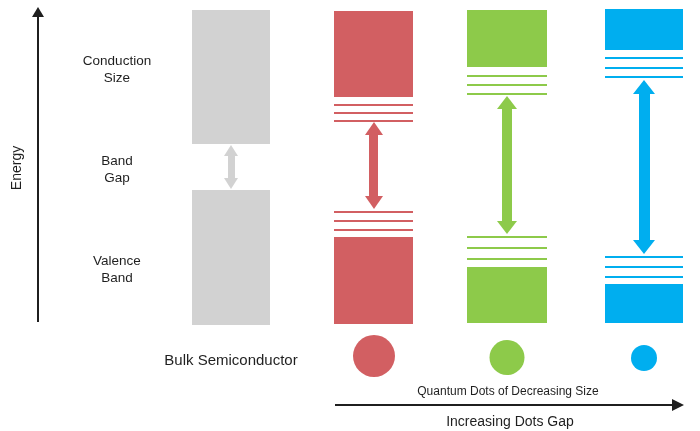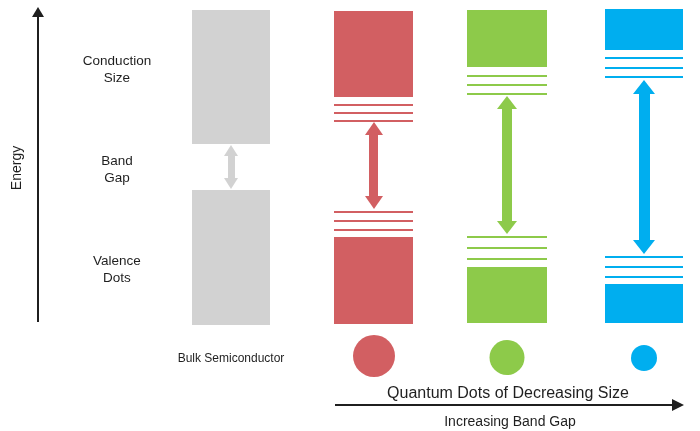--- a/index.html
+++ b/index.html
@@ -32,44 +32,44 @@
     border-left:calc(var(--head)/2) solid transparent;
     border-right:calc(var(--head)/2) solid transparent;
     border-bottom:var(--headh) solid var(--c);}
   .head-down{width:0;height:0;
     border-left:calc(var(--head)/2) solid transparent;
     border-right:calc(var(--head)/2) solid transparent;
     border-top:var(--headh) solid var(--c);}
   .stem{width:var(--stem);flex:1;background:var(--c);}
   .dot{position:absolute;left:50%;transform:translateX(-50%);border-radius:50%;background:var(--c);}
   
-  .caption{position:absolute;text-align:center;font-size:12px;}
+  .caption{position:absolute;text-align:center;font-size:15px;}
   .bulk-caption{left:121px;top:351px;width:220px;}
-  .qd-caption{left:348px;top:384px;width:320px;font-size:16px;}
+  .qd-caption{left:348px;top:384px;width:320px;font-size:12px;}
   .ibg-caption{left:350px;top:413px;width:320px;font-size:14px;}
   .harrow-line{position:absolute;left:335px;top:404px;width:337px;height:2px;background:var(--ink);}
   .harrow-head{position:absolute;left:672px;top:399px;width:0;height:0;
     border-top:6px solid transparent;border-bottom:6px solid transparent;
     border-left:12px solid var(--ink);}
 </style>
 </head>
 <body>
 
 <div class="canvas">
 
   <div class="axis-head"></div>
   <div class="axis-line"></div>
   <div class="energy-label">Energy</div>
 
   <div class="band-label" style="top:52px">Conduction
 Size</div>
   <div class="band-label" style="top:152px">Band
 Gap</div>
   <div class="band-label" style="top:252px">Valence
-Dots</div>
+Band</div>
 
   <div class="col col-bulk">
     <div class="block" style="top:10px;height:134px"></div>
     <div class="varrow" style="top:145px;height:44px">
       <i class="head-up"></i>
       <i class="stem"></i>
       <i class="head-down"></i>
     </div>
     <div class="block" style="top:190px;height:135px"></div>
   </div>
@@ -122,15 +122,15 @@
     <div class="lvl" style="top:266px"></div>
     <div class="lvl" style="top:276px"></div>
     <div class="block" style="top:284px;height:39px"></div>
     <div class="dot" style="top:345px;width:26px;height:26px"></div>
   </div>
 
   <div class="caption bulk-caption">Bulk Semiconductor</div>
   <div class="caption qd-caption">Quantum Dots of Decreasing Size</div>
   <div class="harrow-line"></div>
   <div class="harrow-head"></div>
-  <div class="caption ibg-caption">Increasing Band Gap</div>
+  <div class="caption ibg-caption">Increasing Dots Gap</div>
 
 </div>
 
 </body></html>

